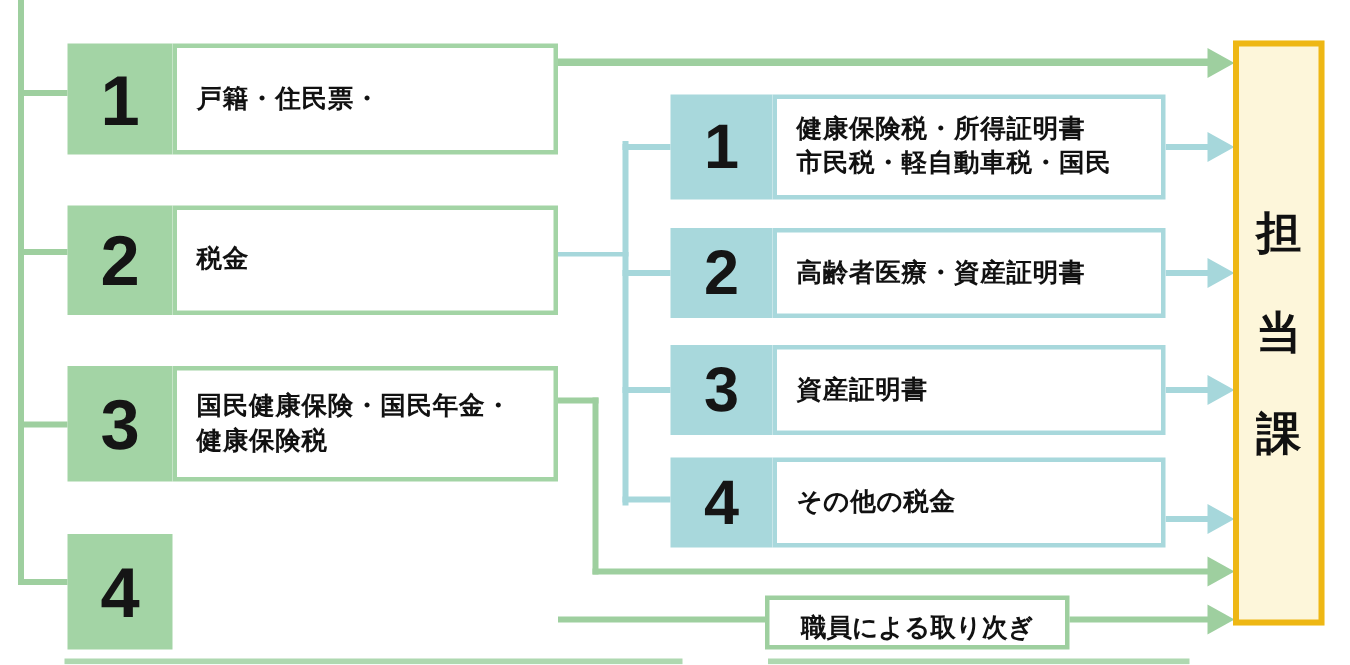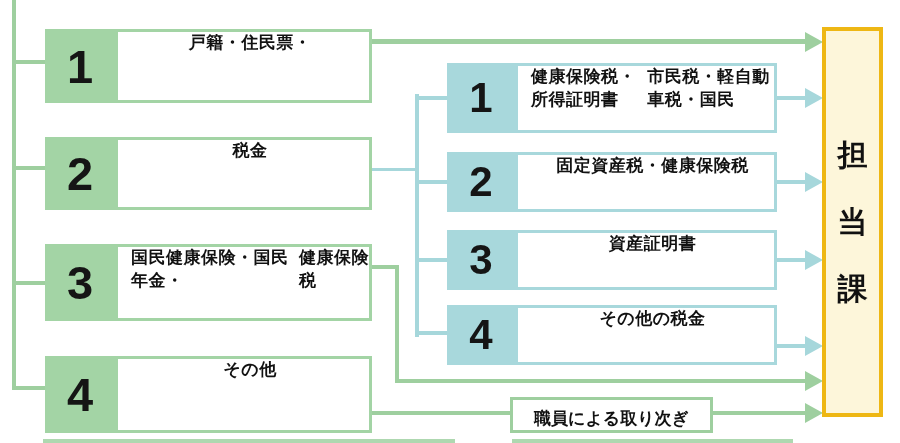--- a/index.html
+++ b/index.html
@@ -10,21 +10,21 @@
   .seg{position:absolute;}
   .green-bg{background:#9ecf9f;}
   .teal-bg{background:#a6d7db;}
   .ahead{position:absolute;width:0;height:0;border-top:10px solid transparent;border-bottom:10px solid transparent;}
   .ahead.green{border-left:18px solid #9ecf9f;}
   .ahead.teal{border-left:18px solid #a6d7db;}
   .menu-box{position:absolute;display:flex;}
   .num{display:flex;align-items:center;justify-content:center;font-weight:700;color:#151515;}
   .left-num{width:70px;background:#a3d4a5;font-size:47px;}
   .mid-num{width:68px;background:#a8d8dc;font-size:42px;}
-  .lbl{flex:1;background:#fff;display:flex;flex-direction:row;justify-content:center;
+  .lbl{flex:1;background:#fff;display:flex;flex-direction:column;justify-content:center;
        padding-left:13px;font-size:17px;font-weight:600;line-height:1.35;letter-spacing:0.5px;}
   .left-lbl{border:3px solid #a3d4a5;}
   .mid-lbl{border:3px solid #a8d8dc;}
   .lbl span:empty{display:none;}
   .relay-box{position:absolute;left:510px;top:397px;width:203px;height:36px;background:#fff;
        border:3px solid #9ecf9f;box-sizing:border-box;display:flex;align-items:flex-end;justify-content:center;
        font-size:17px;font-weight:600;z-index:3;}
   .dest-box{position:absolute;left:822px;top:27px;width:61px;height:390px;background:#fdf6da;
        border:4px solid #eeb714;box-sizing:border-box;display:flex;flex-direction:column;
        align-items:center;justify-content:center;gap:26px;z-index:3;
@@ -87,37 +87,33 @@
   </div>
   <div class="menu-box" style="left:45px;top:244px;width:327px;height:77px;">
     <div class="num left-num">3</div>
     <div class="lbl left-lbl">
       <span>国民健康保険・国民年金・</span>
       <span>健康保険税</span>
     </div>
   </div>
   <div class="menu-box" style="left:45px;top:356px;width:327px;height:77px;">
     <div class="num left-num">4</div>
-    <div class="lbl left-lbl">
-      <span>その他</span>
-
-    </div>
   </div>
 
   <div class="menu-box" style="left:447px;top:63px;width:330px;height:70px;">
     <div class="num mid-num">1</div>
     <div class="lbl mid-lbl">
       <span>健康保険税・所得証明書</span>
       <span>市民税・軽自動車税・国民</span>
     </div>
   </div>
   <div class="menu-box" style="left:447px;top:152px;width:330px;height:60px;">
     <div class="num mid-num">2</div>
     <div class="lbl mid-lbl">
-      <span>固定資産税・健康保険税</span>
+      <span>高齢者医療・資産証明書</span>
 
     </div>
   </div>
   <div class="menu-box" style="left:447px;top:230px;width:330px;height:60px;">
     <div class="num mid-num">3</div>
     <div class="lbl mid-lbl">
       <span>資産証明書</span>
 
     </div>
   </div>

